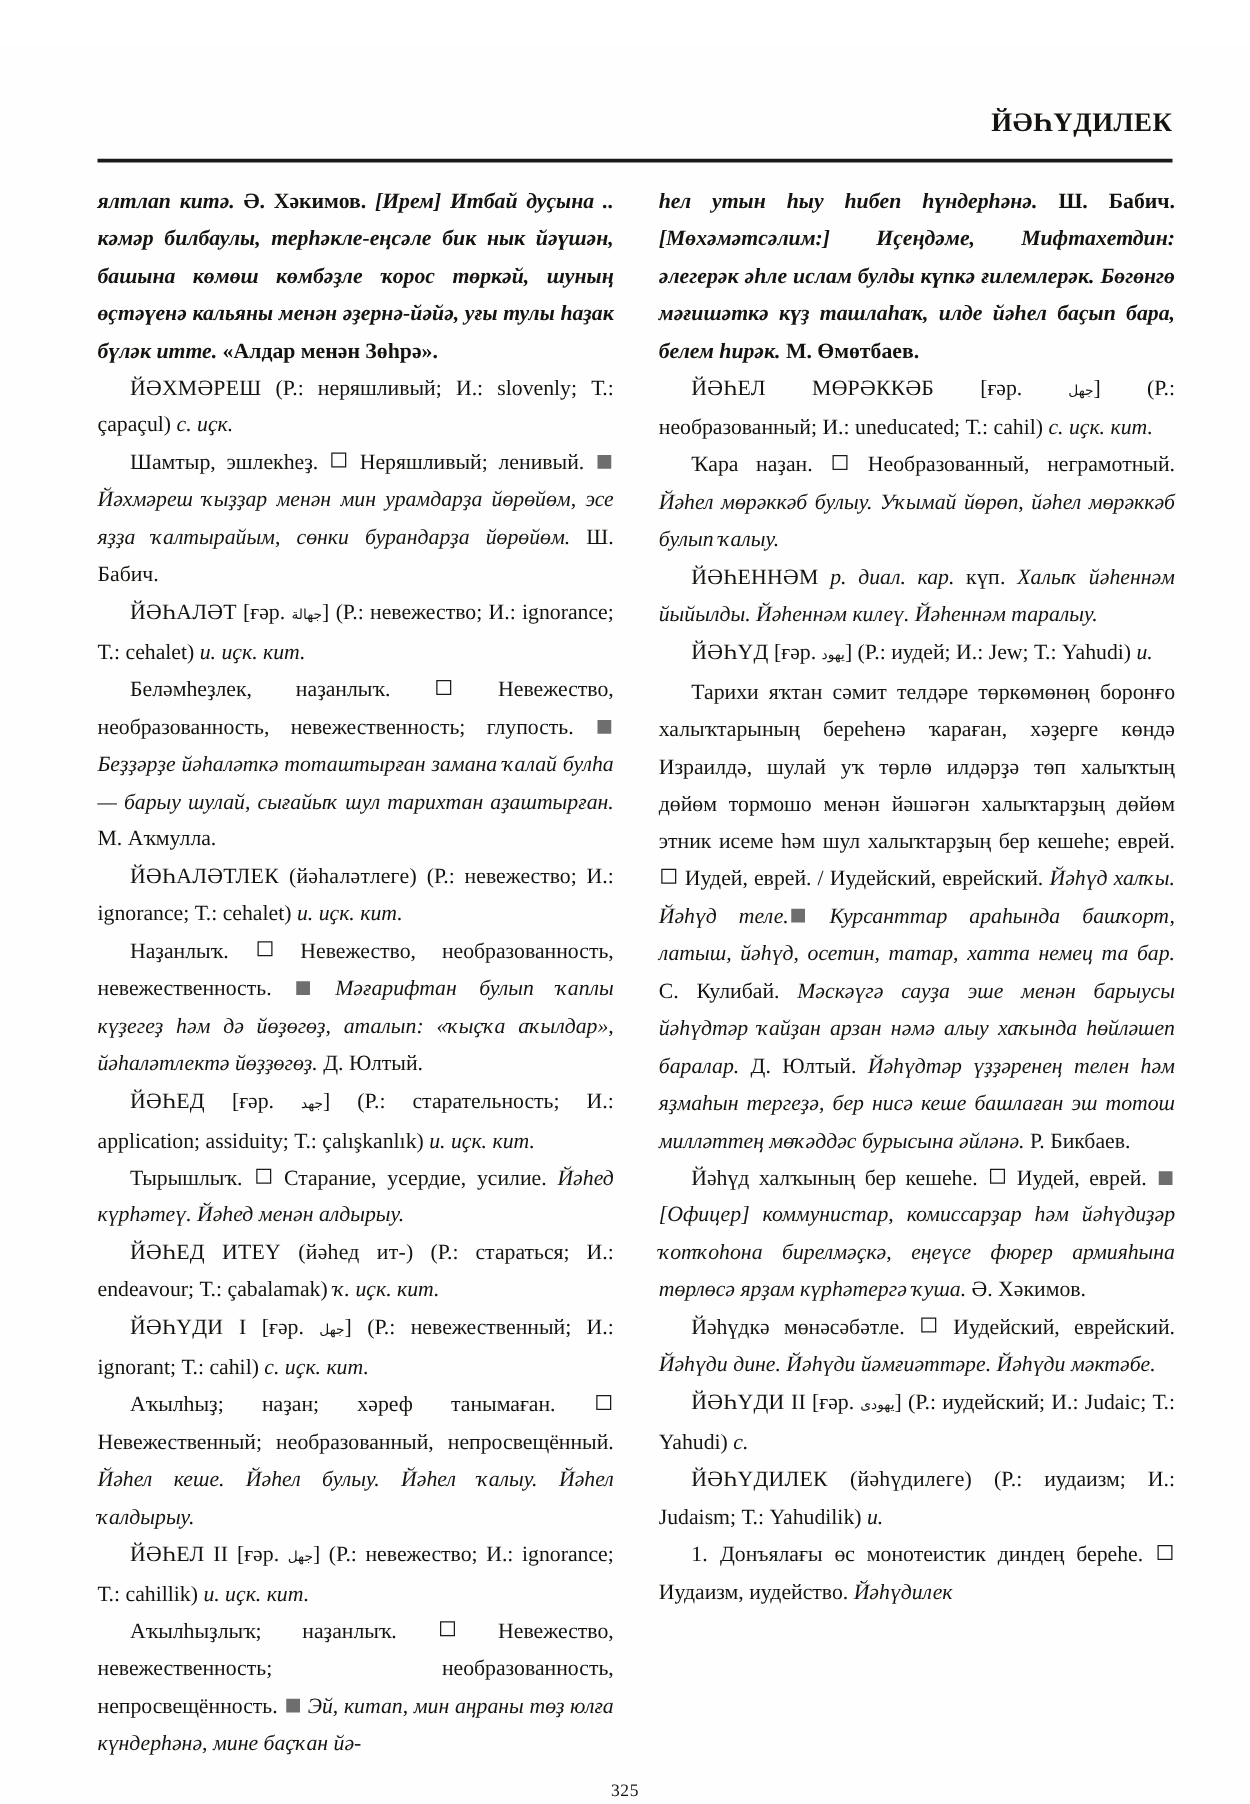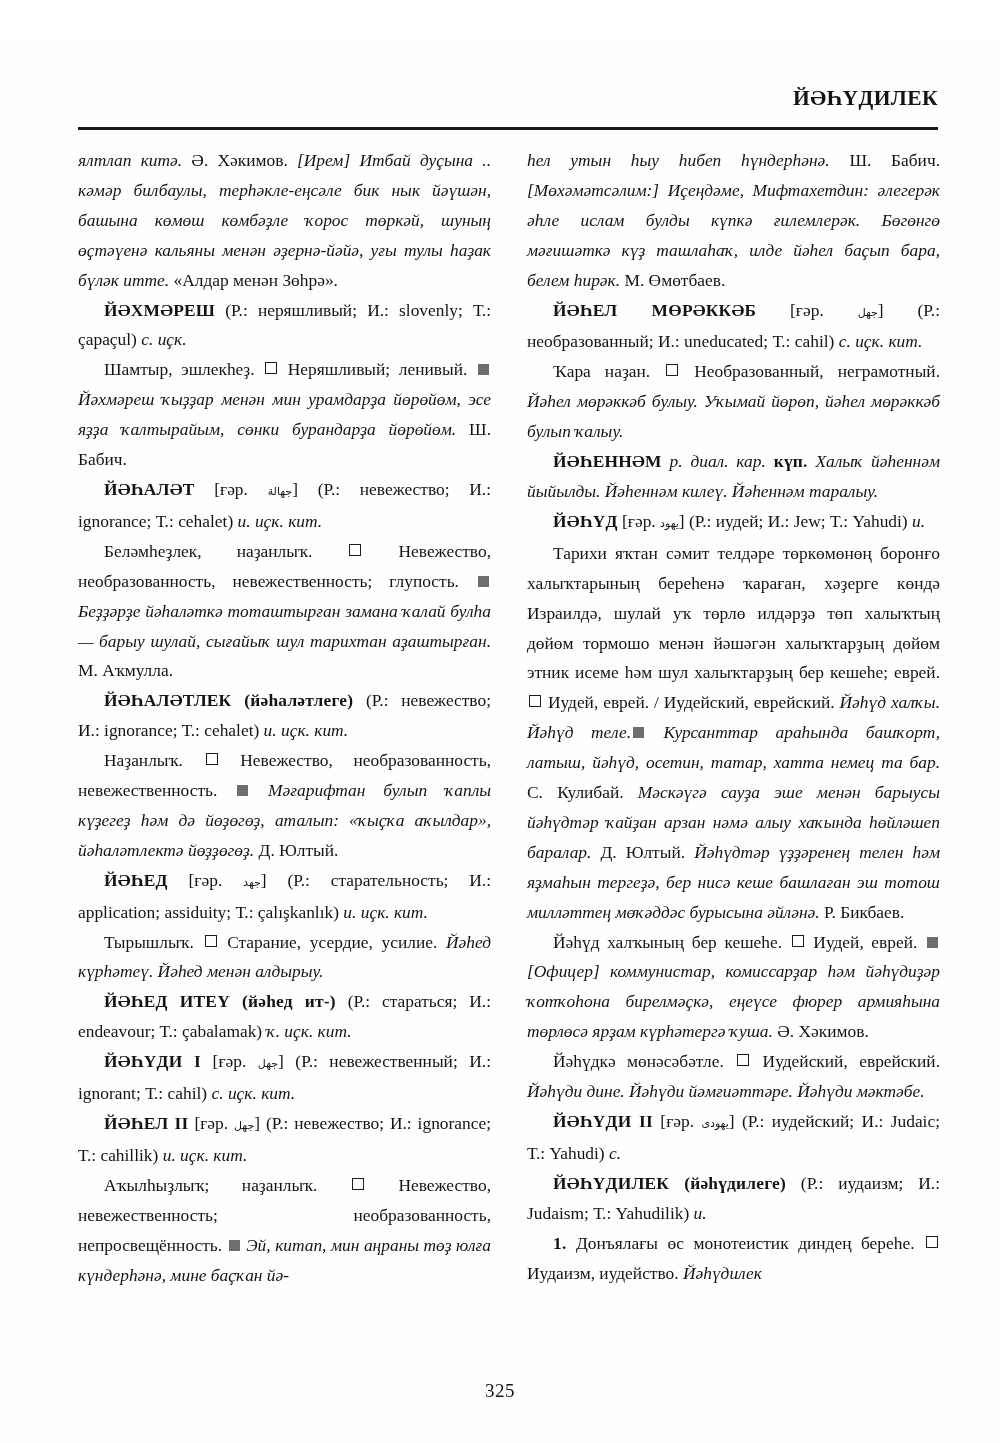--- a/index.html
+++ b/index.html
@@ -64,27 +64,27 @@
     text-justify: inter-word;
     -webkit-hyphens: none;
     hyphens: none;
   }
 
   
   p.blk {
     margin: 0;
     text-align: justify;
   }
-  p.cont { text-indent: 0; }      
+  p.cont { text-indent: 0; font-weight: bold; }      
   p.ind  { text-indent: 26px; }   
   p.ent  { text-indent: 26px; }   
 
   
   .hw {
-    font-weight: bold;
+    font-weight: normal;
     letter-spacing: 0.2px;
   }
   .it { font-style: italic; }
   .rm { font-style: normal; }
   .ar {
     font-family: "DejaVu Sans", sans-serif;
     font-style: normal;
     font-size: 11px;
     direction: rtl;
     unicode-bidi: isolate;
@@ -104,23 +104,23 @@
     background: #6e6e6e;
     vertical-align: 0px;
     margin: 0 2px;
   }
 
   
   .folio {
     position: absolute;
     left: 0;
     right: 0;
-    top: 1344px;
+    top: 1390px;
     text-align: center;
-    font-size: 19px;
+    font-size: 14px;
     letter-spacing: 0.5px;
   }
 </style>
 </head>
 <body>
 
 <div class="page">
 
   <div class="runhead">
     <div class="runhead-title">ЙӘҺҮДИЛЕК</div>
@@ -133,20 +133,21 @@
         <p class="blk ent"><span class="hw">ЙӘХМӘРЕШ</span><span class="rm"> (Р.: неряшливый; И.: slovenly; Т.: çapaçul) </span><span class="it">с. иҫк.</span></p>
         <p class="blk ind"><span class="rm">Шамтыр, эшлекһеҙ. </span><span class="sq"></span><span class="rm"> Неряшливый; ленивый. </span><span class="sqf"></span><span class="it"> Йәхмәреш ҡыҙҙар менән мин урамдарҙа йөрөйөм, эсе яҙҙа ҡалтырайым, сөнки бурандарҙа йөрөйөм.</span><span class="rm"> Ш. Бабич.</span></p>
         <p class="blk ent"><span class="hw">ЙӘҺАЛӘТ</span><span class="rm"> [ғәр. </span><span class="ar">جهالة</span><span class="rm">] (Р.: невежество; И.: ignorance; Т.: cehalet) </span><span class="it">и. иҫк. кит.</span></p>
         <p class="blk ind"><span class="rm">Беләмһеҙлек, наҙанлыҡ. </span><span class="sq"></span><span class="rm"> Невежество, необразованность, невежественность; глупость. </span><span class="sqf"></span><span class="it"> Беҙҙәрҙе йәһаләткә тоташтырған замана ҡалай булһа — барыу шулай, сығайыҡ шул тарихтан аҙаштырған.</span><span class="rm"> М. Аҡмулла.</span></p>
         <p class="blk ent"><span class="hw">ЙӘҺАЛӘТЛЕК (йәһаләтлеге)</span><span class="rm"> (Р.: невежество; И.: ignorance; Т.: cehalet) </span><span class="it">и. иҫк. кит.</span></p>
         <p class="blk ind"><span class="rm">Наҙанлыҡ. </span><span class="sq"></span><span class="rm"> Невежество, необразованность, невежественность. </span><span class="sqf"></span><span class="it"> Мәғарифтан булып ҡаплы күҙегеҙ һәм дә йөҙөгөҙ, аталып: «ҡыҫҡа аҡылдар», йәһаләтлектә йөҙҙөгөҙ.</span><span class="rm"> Д. Юлтый.</span></p>
         <p class="blk ent"><span class="hw">ЙӘҺЕД</span><span class="rm"> [ғәр. </span><span class="ar">جهد</span><span class="rm">] (Р.: старательность; И.: application; assiduity; Т.: çalışkanlık) </span><span class="it">и. иҫк. кит.</span></p>
         <p class="blk ind"><span class="rm">Тырышлыҡ. </span><span class="sq"></span><span class="rm"> Старание, усердие, усилие. </span><span class="it">Йәһед күрһәтеү. Йәһед менән алдырыу.</span></p>
         <p class="blk ent"><span class="hw">ЙӘҺЕД ИТЕҮ (йәһед ит-)</span><span class="rm"> (Р.: стараться; И.: endeavour; Т.: çabalamak) </span><span class="it">ҡ. иҫк. кит.</span></p>
         <p class="blk ent"><span class="hw">ЙӘҺҮДИ I</span><span class="rm"> [ғәр. </span><span class="ar">جهل</span><span class="rm">] (Р.: невежественный; И.: ignorant; Т.: cahil) </span><span class="it">с. иҫк. кит.</span></p>
+        <p class="blk ind"><span class="rm">Аҡылһыҙ; наҙан; хәреф танымаған. </span><span class="sq"></span><span class="rm"> Невежественный; необразованный, непросвещённый. </span><span class="it">Йәһел кеше. Йәһел булыу. Йәһел ҡалыу. Йәһел ҡалдырыу.</span></p>
         <p class="blk ent"><span class="hw">ЙӘҺЕЛ II</span><span class="rm"> [ғәр. </span><span class="ar">جهل</span><span class="rm">] (Р.: невежество; И.: ignorance; Т.: cahillik) </span><span class="it">и. иҫк. кит.</span></p>
         <p class="blk ind"><span class="rm">Аҡылһыҙлыҡ; наҙанлыҡ. </span><span class="sq"></span><span class="rm"> Невежество, невежественность; необразованность, непросвещённость. </span><span class="sqf"></span><span class="it"> Эй, китап, мин аңраны төҙ юлға күндерһәнә, мине баҫҡан йә-</span></p>
       </div>
     <div class="col" id="col-right">
         <p class="blk cont"><span class="it">һел утын һыу һибеп һүндерһәнә.</span><span class="rm"> Ш. Бабич. </span><span class="it">[Мөхәмәтсәлим:] Иҫеңдәме, Мифтахетдин: әлегерәк әһле ислам булды күпкә ғилемлерәк. Бөгөнгө мәғишәткә күҙ ташлаһаҡ, илде йәһел баҫып бара, белем һирәк.</span><span class="rm"> М. Өмөтбаев.</span></p>
         <p class="blk ent"><span class="hw">ЙӘҺЕЛ МӨРӘККӘБ</span><span class="rm"> [ғәр. </span><span class="ar">جهل</span><span class="rm">] (Р.: необразованный; И.: uneducated; Т.: cahil) </span><span class="it">с. иҫк. кит.</span></p>
         <p class="blk ind"><span class="rm">Ҡара наҙан. </span><span class="sq"></span><span class="rm"> Необразованный, неграмотный. </span><span class="it">Йәһел мөрәккәб булыу. Уҡымай йөрөп, йәһел мөрәккәб булып ҡалыу.</span></p>
         <p class="blk ent"><span class="hw">ЙӘҺЕННӘМ</span><span class="it"> р. диал. кар. </span><span class="hw">күп.</span><span class="it"> Халыҡ йәһеннәм йыйылды. Йәһеннәм килеү. Йәһеннәм таралыу.</span></p>
         <p class="blk ent"><span class="hw">ЙӘҺҮД</span><span class="rm"> [ғәр. </span><span class="ar">يهود</span><span class="rm">] (Р.: иудей; И.: Jew; Т.: Yahudi) </span><span class="it">и.</span></p>
         <p class="blk ind"><span class="rm">Тарихи яҡтан сәмит телдәре төркөмөнөң боронғо халыҡтарының береһенә ҡараған, хәҙерге көндә Израилдә, шулай уҡ төрлө илдәрҙә төп халыҡтың дөйөм тормошо менән йәшәгән халыҡтарҙың дөйөм этник исеме һәм шул халыҡтарҙың бер кешеһе; еврей. </span><span class="sq"></span><span class="rm"> Иудей, еврей. / Иудейский, еврейский. </span><span class="it">Йәһүд халҡы. Йәһүд теле.</span><span class="sqf"></span><span class="it"> Курсанттар араһында башҡорт, латыш, йәһүд, осетин, татар, хатта немец та бар.</span><span class="rm"> С. Кулибай. </span><span class="it">Мәскәүгә сауҙа эше менән барыусы йәһүдтәр ҡайҙан арзан нәмә алыу хаҡында һөйләшеп баралар.</span><span class="rm"> Д. Юлтый. </span><span class="it">Йәһүдтәр үҙҙәренең телен һәм яҙмаһын тергеҙә, бер нисә кеше башлаған эш тотош милләттең мөҡәддәс бурысына әйләнә.</span><span class="rm"> Р. Бикбаев.</span></p>

